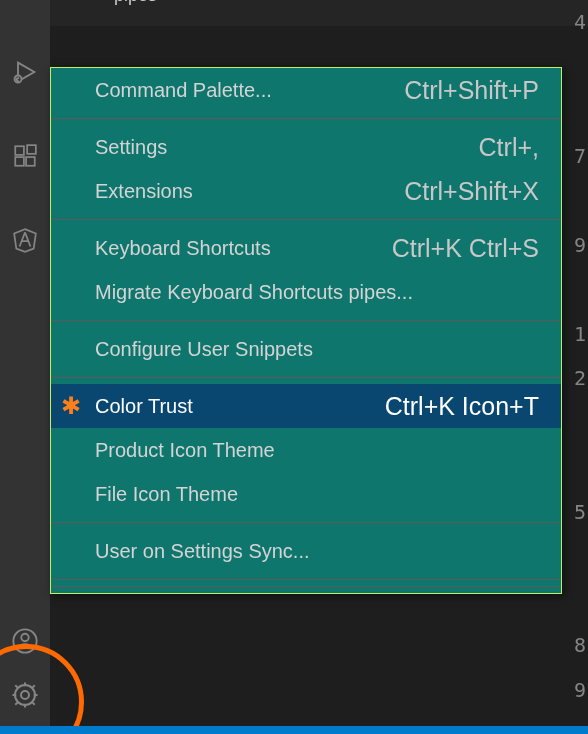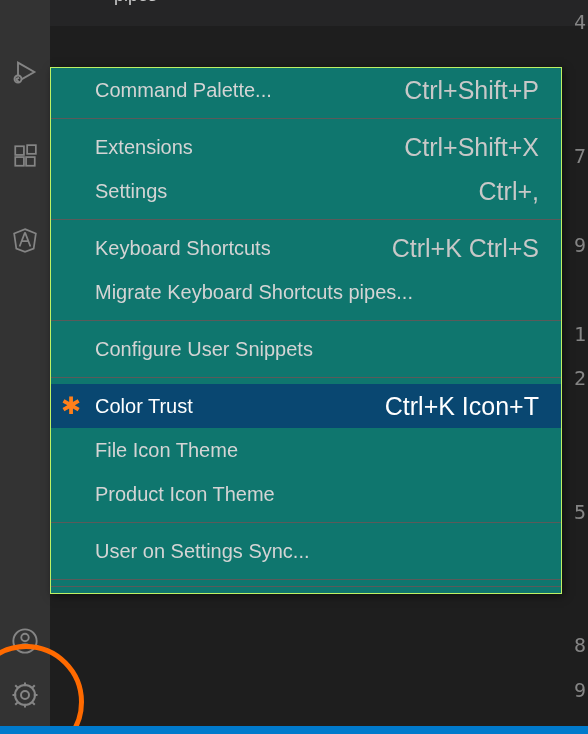--- a/index.html
+++ b/index.html
@@ -225,51 +225,51 @@
     <div>9</div>
   </div>
 
 <div class="context-menu" id="context-menu">
     <div class="menu-item">
       <span class="menu-label">Command Palette...</span>
       <span class="menu-shortcut">Ctrl+Shift+P</span>
     </div>
     <div class="separator"></div>
     <div class="menu-item">
+      <span class="menu-label">Settings</span>
+      <span class="menu-shortcut">Ctrl+,</span>
+    </div>
+    <div class="menu-item">
       <span class="menu-label">Extensions</span>
       <span class="menu-shortcut">Ctrl+Shift+X</span>
-    </div>
-    <div class="menu-item">
-      <span class="menu-label">Settings</span>
-      <span class="menu-shortcut">Ctrl+,</span>
     </div>
     <div class="separator"></div>
     <div class="menu-item">
       <span class="menu-label">Keyboard Shortcuts</span>
       <span class="menu-shortcut">Ctrl+K Ctrl+S</span>
     </div>
     <div class="menu-item">
       <span class="menu-label">Migrate Keyboard Shortcuts pipes...</span>
     </div>
     <div class="separator"></div>
     <div class="menu-item">
       <span class="menu-label">Configure User Snippets</span>
     </div>
     <div class="separator"></div>
     <div class="menu-item selected">
       <span class="menu-icon">✱</span>
       <span class="menu-label">Color Trust</span>
       <span class="menu-shortcut">Ctrl+K Icon+T</span>
     </div>
     <div class="menu-item">
+      <span class="menu-label">Product Icon Theme</span>
+    </div>
+    <div class="menu-item">
       <span class="menu-label">File Icon Theme</span>
     </div>
-    <div class="menu-item">
-      <span class="menu-label">Product Icon Theme</span>
-    </div>
     <div class="separator"></div>
     <div class="menu-item">
       <span class="menu-label">User on Settings Sync...</span>
     </div>
     <div class="separator"></div>
     <div class="separator"></div>
   </div>
 
 <div class="status-bar"></div>
 

